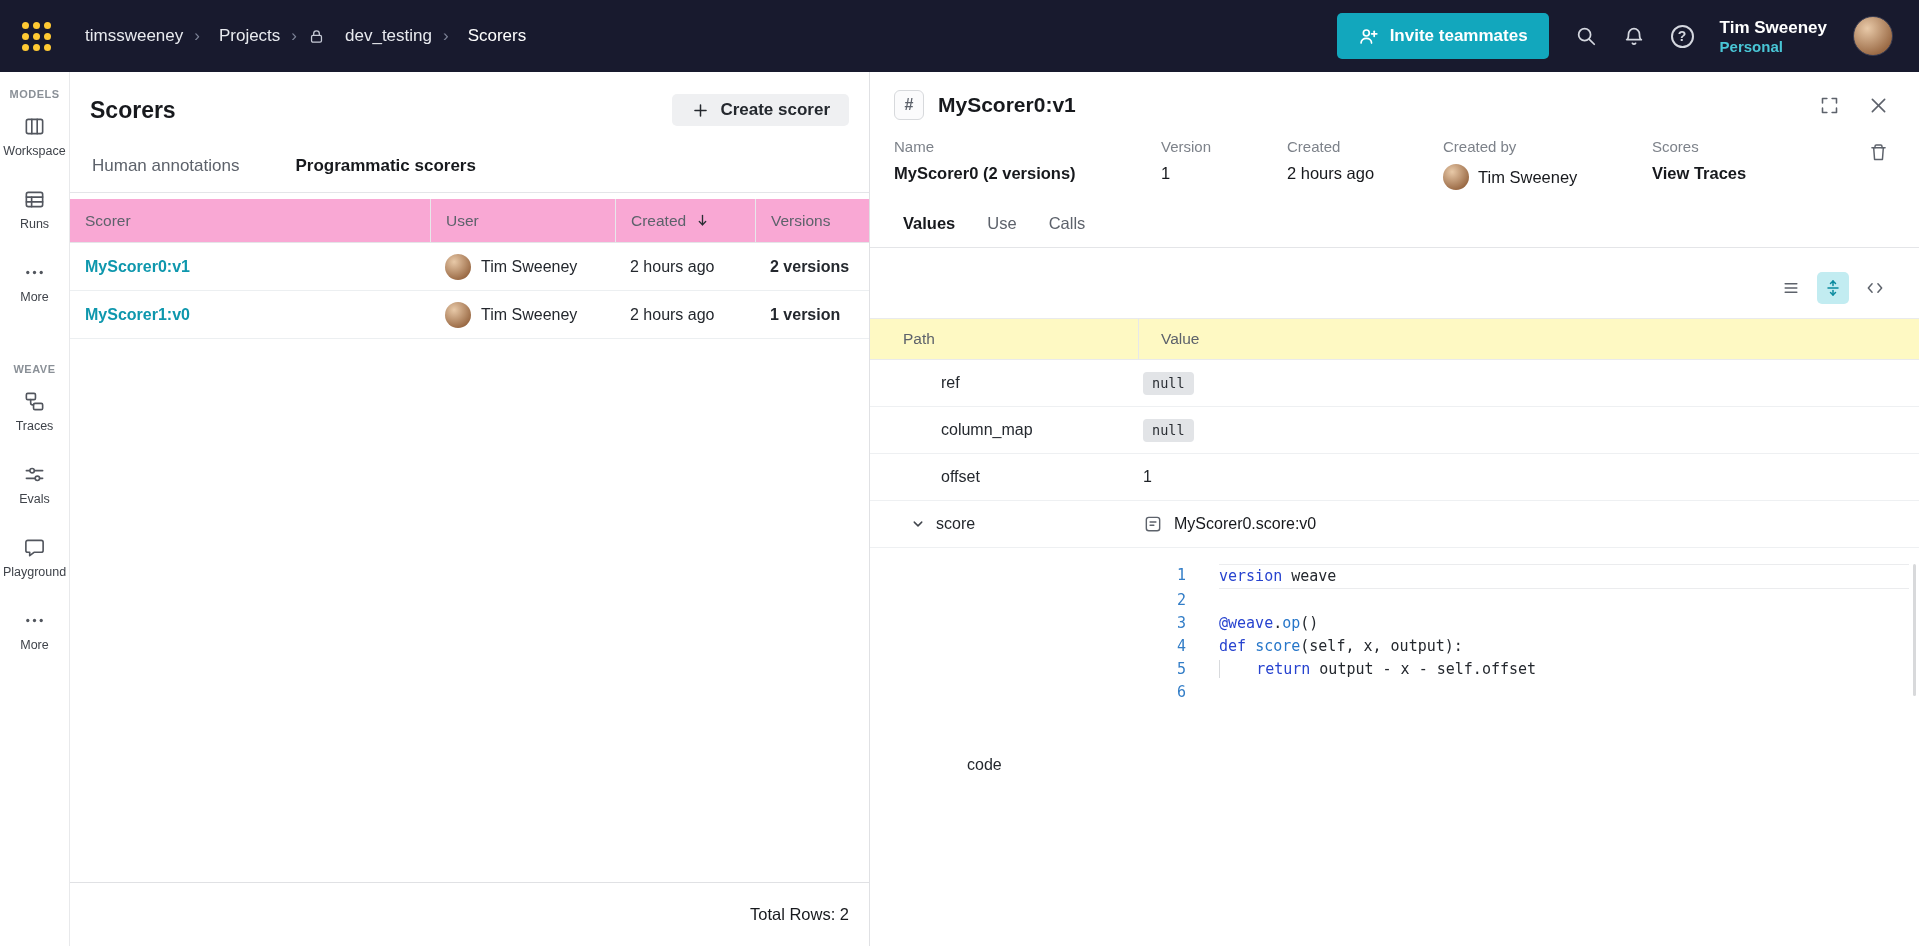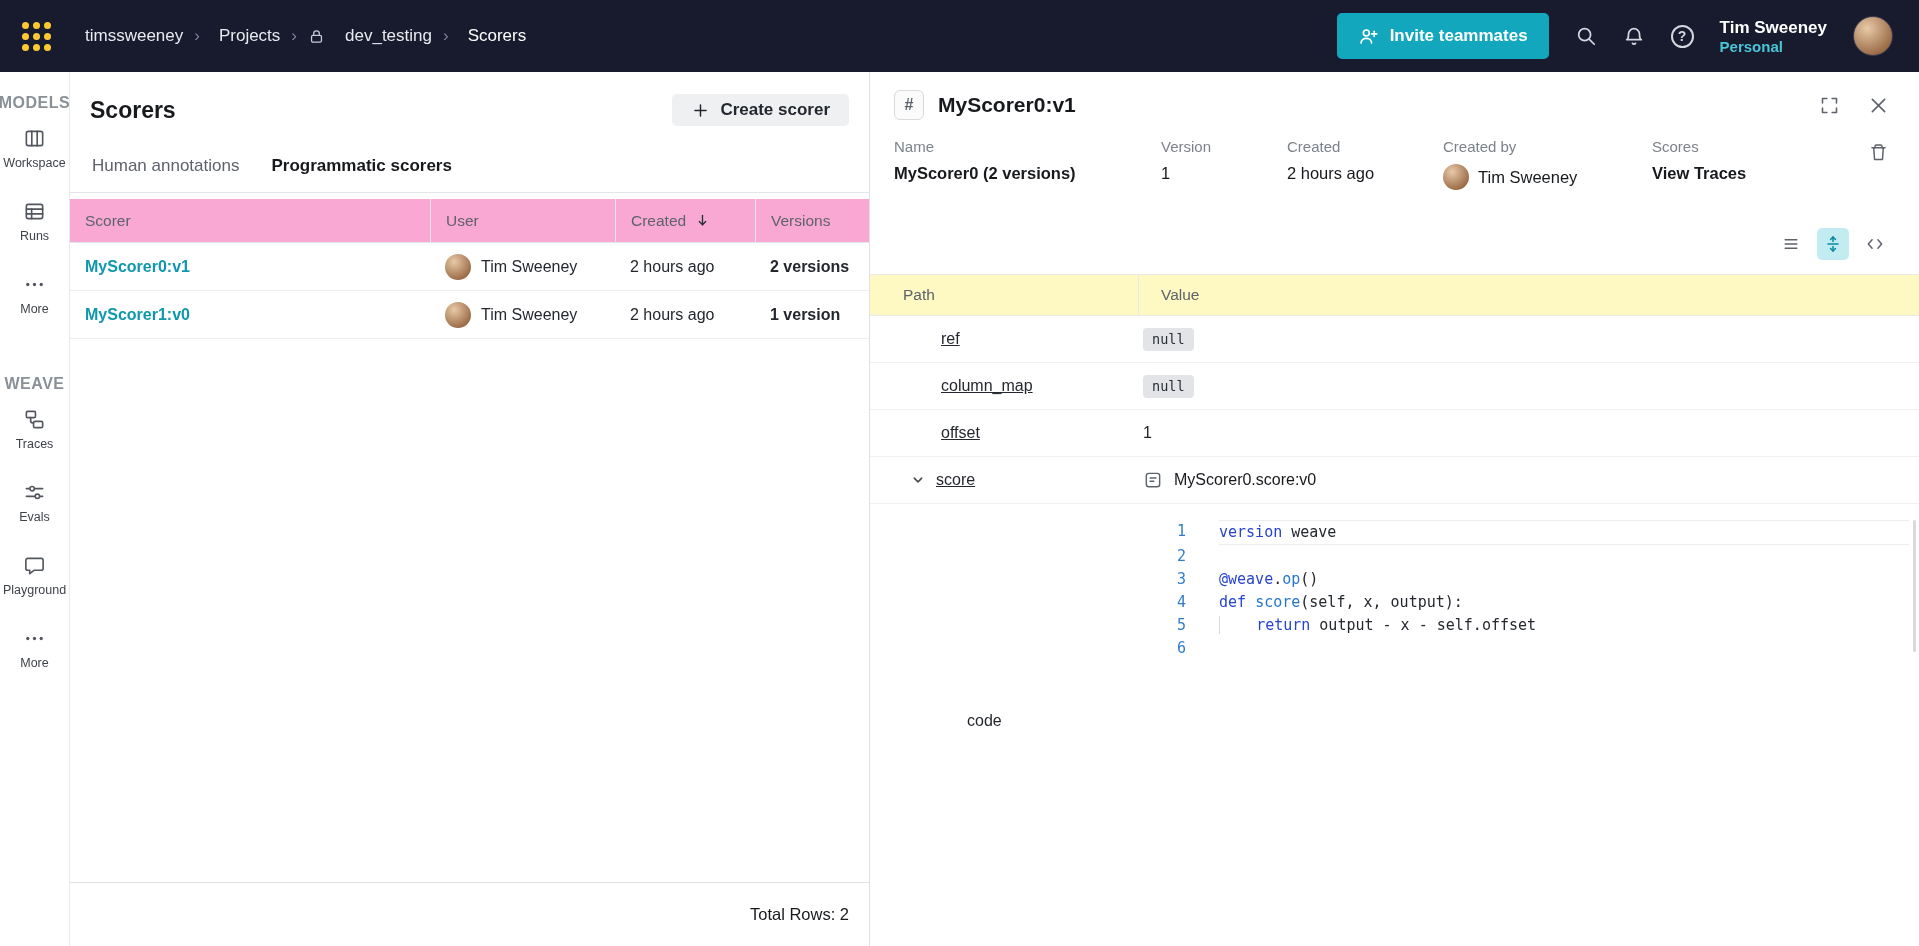--- a/index.html
+++ b/index.html
@@ -28,34 +28,34 @@
   .avatar { width:40px; height:40px; border-radius:50%; cursor:pointer;
             background:radial-gradient(circle at 35% 30%, #e8c9a8, #9a6a45 75%); border:1px solid #3a3d52; }
   .mini-avatar { width:26px; height:26px; border-radius:50%;
             background:radial-gradient(circle at 35% 30%, #e8c9a8, #9a6a45 75%); flex-shrink:0; }
 
   
   .body-row { display:flex; height:874px; }
 
   
   .sidebar { width:70px; border-right:1px solid #e8e9eb; display:flex; flex-direction:column; align-items:center; padding-top:14px; flex-shrink:0; }
-  .side-title { font-size:16px; font-weight:700; color:#8a9097; letter-spacing:.5px; margin:8px 0 0; }
+  .side-title { font-size:11px; font-weight:700; color:#8a9097; letter-spacing:.5px; margin:2px 0 0; }
   .side-title.weave { margin-top:44px; }
   .side-item { display:flex; flex-direction:column; align-items:center; gap:6px; padding:15px 0; width:100%; cursor:pointer; color:#52565e; }
   .side-item .lbl { font-size:12.5px; color:#3f434a; }
 
   .main { flex:1; display:flex; min-width:0; }
 
   
   .left-panel { width:800px; border-right:1px solid #e0e1e4; display:flex; flex-direction:column; flex-shrink:0; }
   .lp-head { display:flex; align-items:center; justify-content:space-between; padding:22px 20px 0 20px; }
   .lp-title { font-size:23px; font-weight:700; color:#17191d; }
   .create-btn { display:flex; align-items:center; gap:10px; background:#eff0f2; border:none; border-radius:5px; height:32px;
                 padding:0 19px; font-size:17px; font-weight:600; color:#24282e; cursor:pointer; font-family:inherit; }
-  .lp-tabs { display:flex; gap:32px; padding:30px 20px 0 22px; border-bottom:1px solid #e4e5e8; }
+  .lp-tabs { display:flex; gap:56px; padding:30px 20px 0 22px; border-bottom:1px solid #e4e5e8; }
   .lp-tab { font-size:17px; padding-bottom:16px; color:#5d626b; cursor:pointer; }
   .lp-tab.active { color:#17191d; font-weight:700; }
   .st-header { display:grid; grid-template-columns:360px 185px 140px 1fr; background:#f9a8d4; border-bottom:1px solid #e4e5e8;
                height:44px; align-items:stretch; font-size:15.5px; color:#5d626b; margin-top:6px; }
   .st-header > div { padding-left:15px; display:flex; align-items:center; gap:8px; }
   .st-header > div + div { border-left:1px solid #e7e8ea; }
   .st-row { display:grid; grid-template-columns:360px 185px 140px 1fr; height:48px; align-items:center; border-bottom:1px solid #eceff1; font-size:16px; cursor:pointer; }
   .st-row > div { padding-left:15px; }
   .scorer-link { color:#0e97ad; font-weight:700; cursor:pointer; }
   .user-cell { display:flex; align-items:center; gap:10px; color:#24282e; }
@@ -87,21 +87,21 @@
   .rp-tab.active { color:#17191d; font-weight:700; }
   .rp-toolbar { display:flex; justify-content:flex-end; align-items:center; gap:10px; padding:24px 28px 14px; }
   .tb-btn { width:32px; height:32px; display:flex; align-items:center; justify-content:center; border-radius:5px; color:#5d626b; cursor:pointer; }
   .tb-btn.active { background:#c2ecf1; color:#0a8a9e; }
 
   .vt-header { display:grid; grid-template-columns:268px 1fr; height:42px; background:#fef9c3; border-top:1px solid #e9eaec;
                border-bottom:1px solid #e9eaec; align-items:stretch; font-size:15.5px; color:#5d626b; }
   .vt-header .ph { padding-left:33px; display:flex; align-items:center; }
   .vt-header .vh { padding-left:22px; border-left:1px solid #e7e8ea; display:flex; align-items:center; }
   .vt-row { display:grid; grid-template-columns:268px 1fr; height:47px; align-items:center; border-bottom:1px solid #eef0f2; font-size:16px; }
-  .vt-path { padding-left:71px; color:#24282e;text-decoration:underline; }
+  .vt-path { padding-left:71px; color:#24282e; }
   .vt-path.expandable { display:flex; align-items:center; gap:9px; padding-left:39px; cursor:pointer; }
   .vt-path.expandable .chev { color:#42464d; }
   .vt-value { padding-left:5px; }
   .null-badge { display:inline-block; background:#e2e4e7; border-radius:4px; font-family:"DejaVu Sans Mono",monospace;
                 font-size:13.5px; padding:3px 9px 4px; color:#2a2e34; }
   .ref-val { display:flex; align-items:center; gap:11px; color:#17191d; cursor:pointer; }
   .ref-val .ref-ic { color:#5d626b; }
 
   
   .code-wrap { margin-left:268px; position:relative; padding:16px 10px 0 0; }
@@ -381,20 +381,25 @@
         </div>
         <span class="trash-btn">
           <svg width="21" height="21" viewBox="0 0 24 24" fill="none" stroke="currentColor" stroke-width="1.7" stroke-linecap="round" stroke-linejoin="round">
               <path d="M4.5 6.5h15"></path>
               <path d="M8 6.5V5a1.5 1.5 0 0 1 1.5-1.5h5A1.5 1.5 0 0 1 16 5v1.5"></path>
               <path d="M6.5 6.5l1 13.5h9l1-13.5"></path>
             </svg>
         </span>
       </div>
 
+      <div class="rp-tabs">
+        <div class="rp-tab active">Values</div>
+        <div class="rp-tab">Use</div>
+        <div class="rp-tab">Calls</div>
+      </div>
 
       <div class="rp-toolbar">
         <span class="tb-btn">
           <svg width="20" height="20" viewBox="0 0 24 24" fill="none" stroke="currentColor" stroke-width="1.8" stroke-linecap="round">
               <line x1="5" y1="7" x2="19" y2="7"></line>
               <line x1="5" y1="12" x2="19" y2="12"></line>
               <line x1="5" y1="17" x2="19" y2="17"></line>
             </svg>
         </span>
         <span class="tb-btn active">

